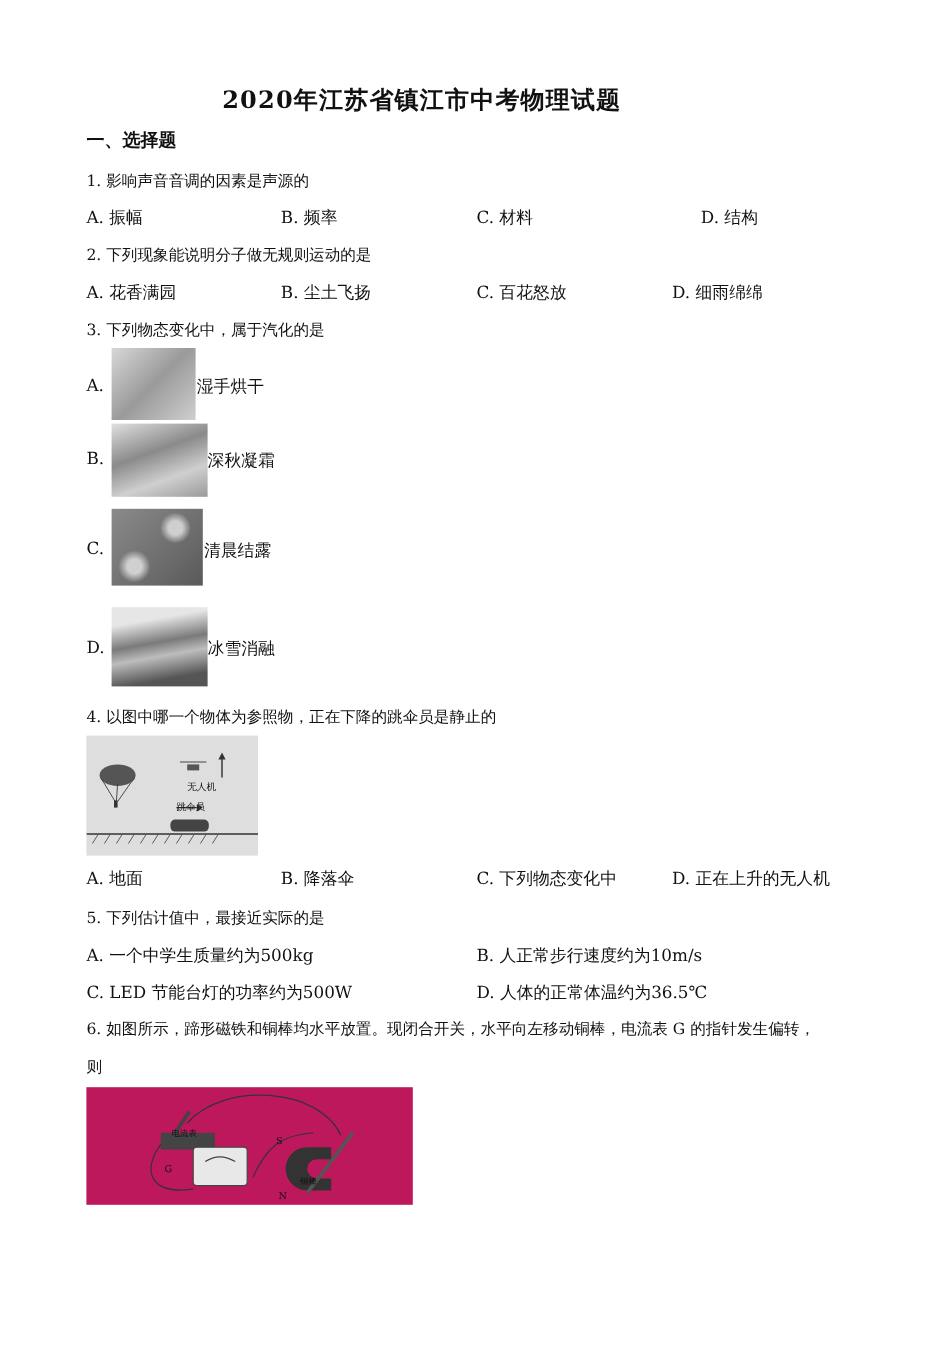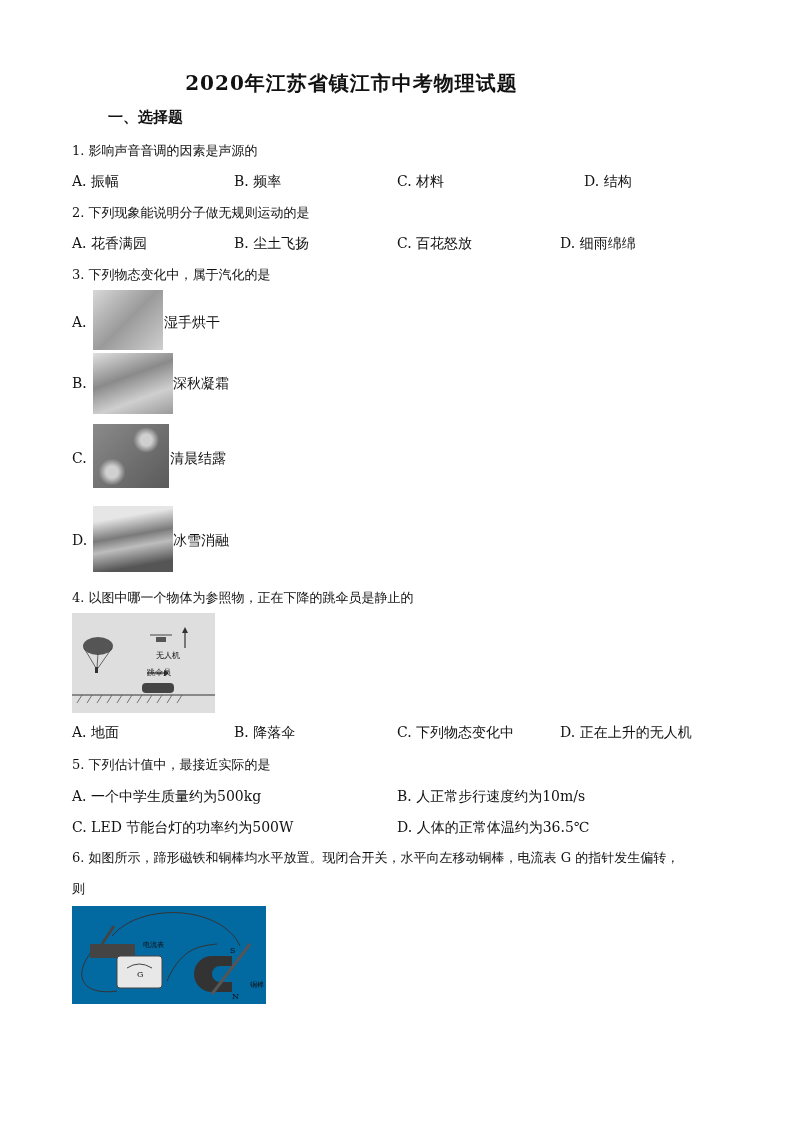--- a/index.html
+++ b/index.html
@@ -1,19 +1,19 @@
 <!DOCTYPE html>
 <html><head>
 <meta charset="utf-8">
 <style>
   html,body{margin:0;padding:0;background:#fff;}
   body{width:793px;height:1122px;position:relative;overflow:hidden;font-family:"DejaVu Serif","Liberation Serif",serif;color:#111;}
   .abs{position:absolute;}
   .title{top:70px;left:0;width:703px;text-align:center;font-size:20px;font-weight:bold;letter-spacing:1px;}
-  .section{left:72px;top:108px;font-size:15px;font-weight:bold;margin-left:36px;}
+  .section{left:72px;top:108px;font-size:15px;font-weight:bold;}
   .q{left:72px;font-size:13px;white-space:nowrap;text-align:right;}
   .opt{font-size:14px;white-space:nowrap;}
   .img{background:#bfbfbf;border:0;}
   .lbl{font-size:13px;}
 </style>
 </head>
 <body>
 
 <div class="abs title">2020年江苏省镇江市中考物理试题</div>
 <div class="abs section">一、选择题</div>
@@ -87,21 +87,21 @@
 <div class="abs opt" style="top:724px;left:560px">D.  正在上升的无人机</div>
 
 <div class="abs q" style="top:756px">5. 下列估计值中，最接近实际的是</div>
 <div class="abs opt" style="top:788px;left:72px">A.  一个中学生质量约为500kg</div>
 <div class="abs opt" style="top:788px;left:397px">B.  人正常步行速度约为10m/s</div>
 <div class="abs opt" style="top:819px;left:72px">C.  LED 节能台灯的功率约为500W</div>
 <div class="abs opt" style="top:819px;left:397px">D.  人体的正常体温约为36.5℃</div>
 
 <div class="abs q" style="top:849px">6. 如图所示，蹄形磁铁和铜棒均水平放置。现闭合开关，水平向左移动铜棒，电流表 G 的指针发生偏转，</div>
 <div class="abs q" style="top:880px">则</div>
-<div class="abs" style="top:906px;left:72px;width:194px;height:98px;background:#0369a1;">
+<div class="abs" style="top:906px;left:72px;width:228px;height:98px;background:#be185d;padding-left:44px;">
   <svg width="198" height="98" viewBox="0 0 198 98">
     <path d="M40 30 C70 -5,150 0,168 40" stroke="#333" fill="none" stroke-width="1"></path>
     <path d="M20 45 C0 70,10 90,45 85" stroke="#333" fill="none" stroke-width="1"></path>
     <path d="M95 75 C110 40,130 40,145 38" stroke="#333" fill="none" stroke-width="1"></path>
     <rect x="18" y="38" width="45" height="14" fill="#444"></rect>
     <line x1="30" y1="38" x2="42" y2="20" stroke="#444" stroke-width="3"></line>
     <rect x="45" y="50" width="45" height="32" rx="3" fill="#e8e8e8" stroke="#444"></rect>
     <path d="M55 62 Q67 54 80 62" stroke="#444" fill="none"></path>
     <path d="M140 50 h20 v10 h-12 a8 8 0 0 0 0 16 h12 v10 h-20 a18 18 0 0 1 0-36z" fill="#333"></path>
     <line x1="140" y1="88" x2="178" y2="38" stroke="#555" stroke-width="3"></line>

